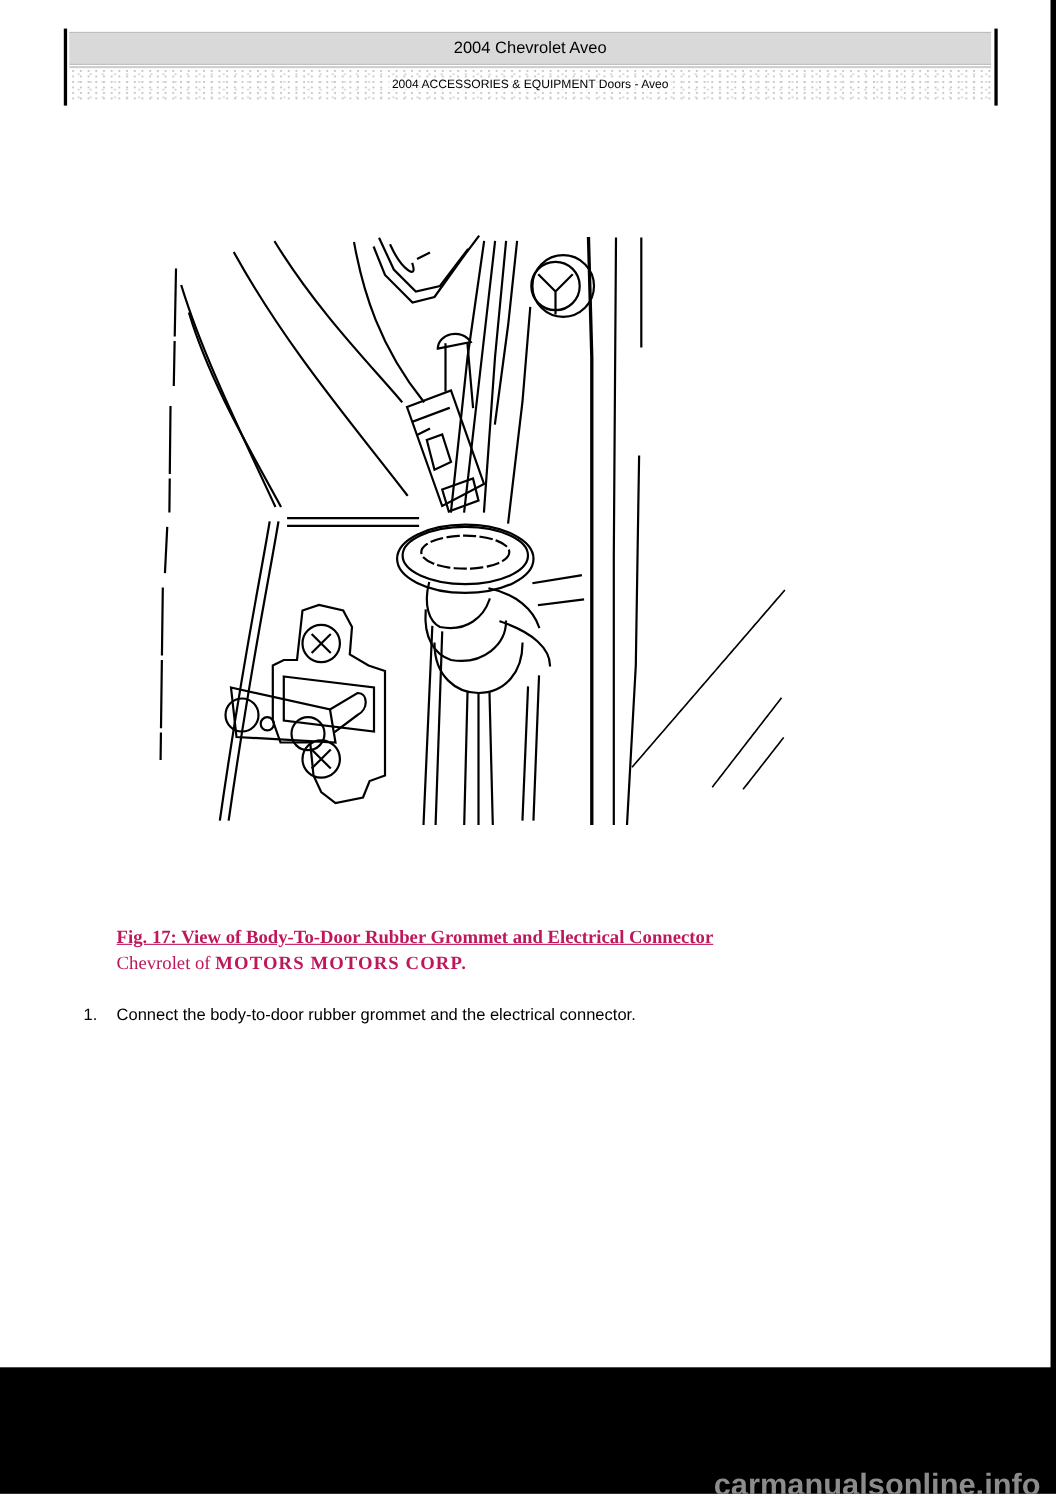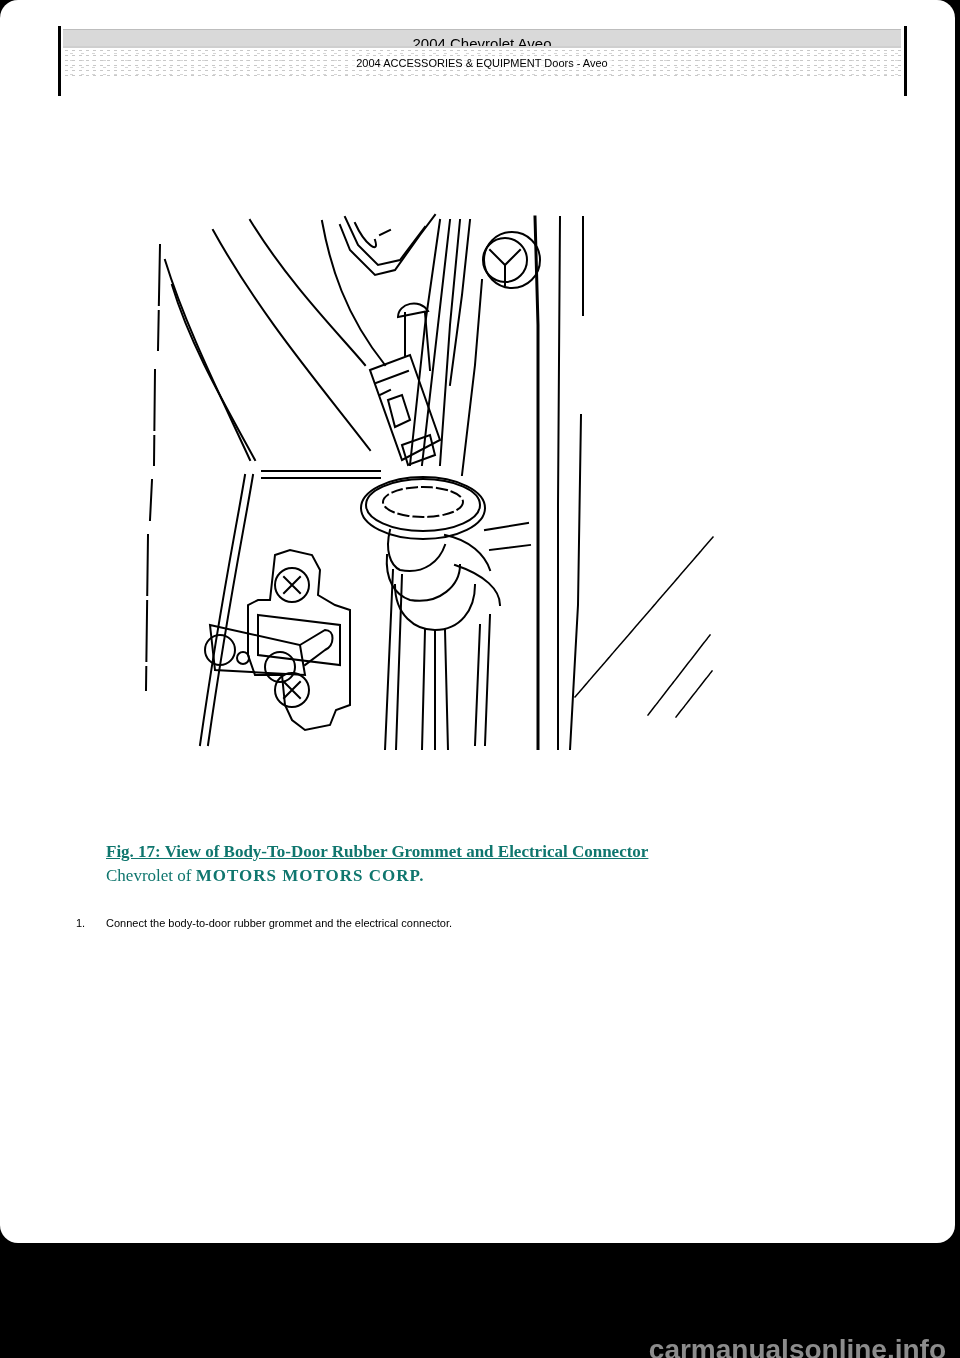--- a/index.html
+++ b/index.html
@@ -1,55 +1,55 @@
 <!DOCTYPE html>
 <html><head>
   <meta charset="utf-8">
   <style>
     html, body { margin: 0; padding: 0; }
     body {
       width: 960px; height: 1358px; background: #000; position: relative; overflow: hidden;
       font-family: "Liberation Sans", sans-serif;
     }
     .page {
-      position: absolute; left: 0; top: 0; width: 955px; height: 1243px; background: #fff; border-radius: 18px;
+      position: absolute; left: 0; top: 0; width: 955px; height: 1243px; background: #fff;
     }
     .hdr-bar-left, .hdr-bar-right {
       position: absolute; top: 26px; width: 3px; height: 70px; background: #000;
     }
     .hdr-bar-left { left: 58px; }
     .hdr-bar-right { left: 904px; }
     .hdr-title {
       position: absolute; left: 63px; top: 29px; width: 838px; height: 28px;
       background: #d9d9d9; border-top: 1px solid #bdbdbd; border-bottom: 1px solid #bdbdbd;
       text-align: center; font-size: 15px; line-height: 28px; color: #000;
     }
     .hdr-sub {
-      position: absolute; left: 63px; top: 46px; width: 838px; height: 30px;
+      position: absolute; left: 63px; top: 60px; width: 838px; height: 30px;
       border-top: 2px solid #cfcfcf;
       background-color: #fff;
       background-image:
         radial-gradient(#c8c8c8 1px, transparent 1.2px),
         radial-gradient(#d6d6d6 1px, transparent 1.2px);
       background-size: 7px 5px, 11px 7px;
       background-position: 0 0, 3px 2px;
       text-align: center; font-size: 11px; line-height: 30px; color: #000;
     }
     .hdr-sub span { background: rgba(255,255,255,0.6); padding: 0 4px; }
     .figure { position: absolute; left: 140px; top: 205px; width: 620px; height: 545px; }
     .caption {
       position: absolute; left: 106px; top: 840px; width: 740px;
-      font-family: "Liberation Serif", serif; font-size: 17px; line-height: 24px; color: #0f766e;
+      font-family: "Liberation Serif", serif; font-size: 17px; line-height: 24px; color: #be185d;
     }
     .caption .fig-title { text-decoration: underline; font-weight: bold; display: block; }
     .caption .courtesy { display: block; }
     .caption .courtesy b { letter-spacing: 1px; }
     .step {
       position: absolute; left: 76px; top: 912px; width: 800px;
-      font-size: 11px; line-height: 22px; color: #000;
+      font-size: 15px; line-height: 22px; color: #000;
     }
     .step .num { display: inline-block; width: 30px; }
     .watermark {
       position: absolute; right: 14px; top: 1322px;
       font-size: 28px; font-weight: bold; color: #8c8c8c; letter-spacing: 0px; margin-top: 12px;
     }
   </style>
 </head>
 <body>
 

